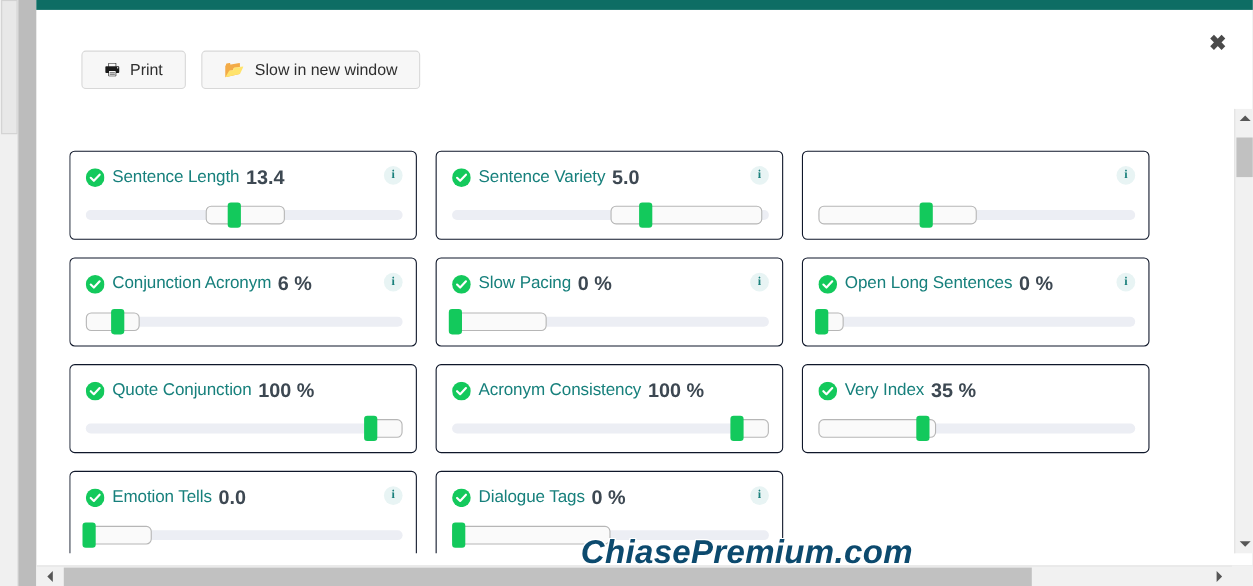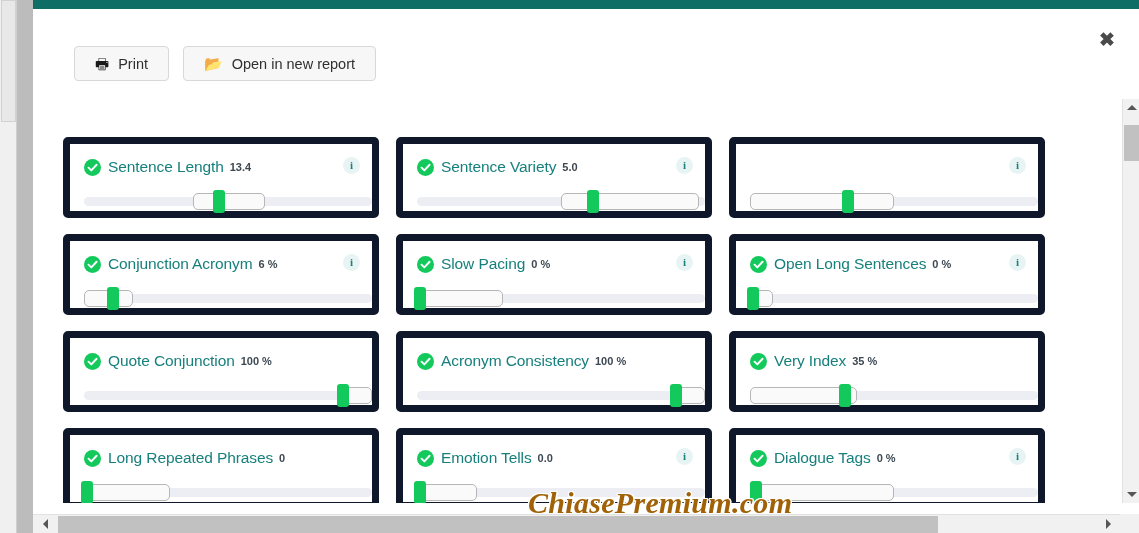--- a/index.html
+++ b/index.html
@@ -117,21 +117,21 @@
     width: 982px;
     display: flex;
     flex-wrap: wrap;
     gap: 16px 17px;
   }
 
   .card {
     width: 316px;
     height: 81px;
     background: #ffffff;
-    border: 7px solid #0f172a;
+    border: 1px solid #0f172a;
     border-radius: 5px;
     padding: 12px 14px 0 14px;
     position: relative;
   }
 
   .card-head {
     display: flex;
     align-items: center;
     gap: 7px;
     height: 22px;
@@ -144,21 +144,21 @@
   }
 
   .goal-name {
     font-size: 15.5px;
     color: #17807c;
     white-space: nowrap;
     cursor: pointer;
     letter-spacing: -0.1px;
   }
   .goal-value {
-    font-size: 11px;
+    font-size: 18px;
     color: #3d4852;
     font-weight: bold;
     white-space: nowrap;
     margin-left: -1px;
   }
 
   .info-icon {
     position: absolute;
     right: 12px;
     top: 13px;
@@ -205,25 +205,25 @@
     height: 23px;
     background: #13c95c;
     border-radius: 3px;
   }
 
   
   .watermark {
     position: absolute;
     left: 495px;
     top: 477px;
-    font-family: Liberation Serif, serif;
+    font-family: Liberation Sans, sans-serif;
     font-weight: bold;
     font-style: italic;
     font-size: 30px;
-    color: #a16207;
+    color: #0c4a6e;
     letter-spacing: 0.3px;
     text-shadow:
        1.4px 0 0 #ffffff, -1.4px 0 0 #ffffff,
        0 1.4px 0 #ffffff, 0 -1.4px 0 #ffffff,
        1px 1px 0 #ffffff, -1px -1px 0 #ffffff,
        1px -1px 0 #ffffff, -1px 1px 0 #ffffff;
     white-space: nowrap;
     pointer-events: none;
     z-index: 40;
   }
@@ -326,21 +326,21 @@
 
   <button class="close-btn">✖</button>
 
   <div class="toolbar">
     <div class="tool-btn">
       <span class="glyph">🖶</span>
       <span>Print</span>
     </div>
     <div class="tool-btn">
       <span class="glyph">📂</span>
-      <span>Open in new report</span>
+      <span>Slow in new window</span>
     </div>
   </div>
 
 
   <div class="scroll-area">
     <div class="cards-grid">
         <div class="card">
           <div class="card-head">
             <svg class="check-icon" viewBox="0 0 20 20">
               <circle cx="10" cy="10" r="10" fill="#13c95c"></circle>
@@ -464,35 +464,20 @@
               <circle cx="10" cy="10" r="10" fill="#13c95c"></circle>
               <path d="M5.3 10.2 L8.6 13.4 L14.8 6.8" stroke="#ffffff" stroke-width="2.3" fill="none" stroke-linecap="round" stroke-linejoin="round"></path>
             </svg>
             <span class="goal-name">Very Index</span>
             <span class="goal-value">35 %</span>
           </div>
           <div class="gauge">
             <div class="gauge-track"></div>
             <div class="gauge-range" style="left:0%;width:37%;"></div>
             <div class="gauge-thumb" style="left:calc(33% - 6px);"></div>
-          </div>
-        </div>
-        <div class="card">
-          <div class="card-head">
-            <svg class="check-icon" viewBox="0 0 20 20">
-              <circle cx="10" cy="10" r="10" fill="#13c95c"></circle>
-              <path d="M5.3 10.2 L8.6 13.4 L14.8 6.8" stroke="#ffffff" stroke-width="2.3" fill="none" stroke-linecap="round" stroke-linejoin="round"></path>
-            </svg>
-            <span class="goal-name">Long Repeated Phrases</span>
-            <span class="goal-value">0</span>
-          </div>
-          <div class="gauge">
-            <div class="gauge-track"></div>
-            <div class="gauge-range" style="left:0%;width:30%;"></div>
-            <div class="gauge-thumb" style="left:calc(1% - 6px);"></div>
           </div>
         </div>
         <div class="card">
           <div class="card-head">
             <svg class="check-icon" viewBox="0 0 20 20">
               <circle cx="10" cy="10" r="10" fill="#13c95c"></circle>
               <path d="M5.3 10.2 L8.6 13.4 L14.8 6.8" stroke="#ffffff" stroke-width="2.3" fill="none" stroke-linecap="round" stroke-linejoin="round"></path>
             </svg>
             <span class="goal-name">Emotion Tells</span>
             <span class="goal-value">0.0</span>

